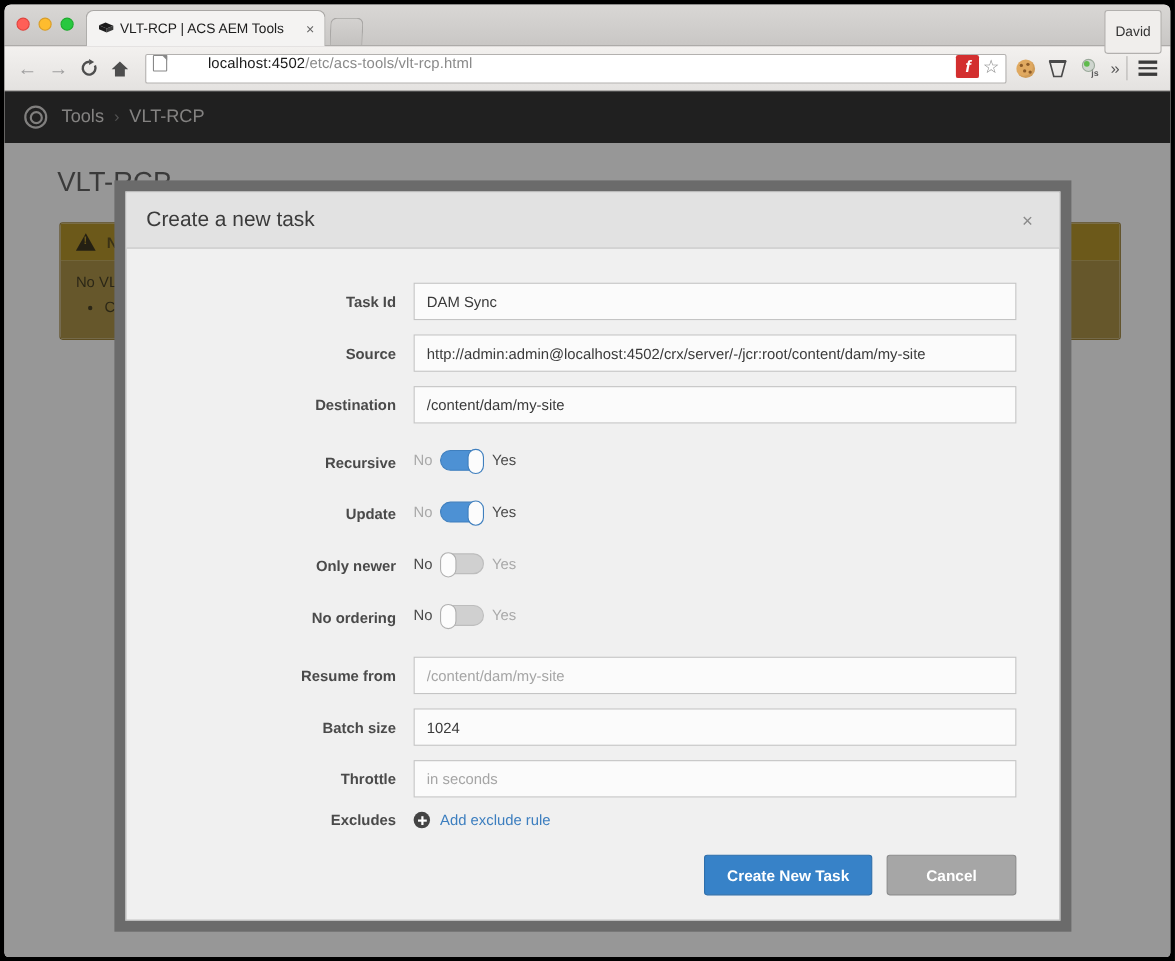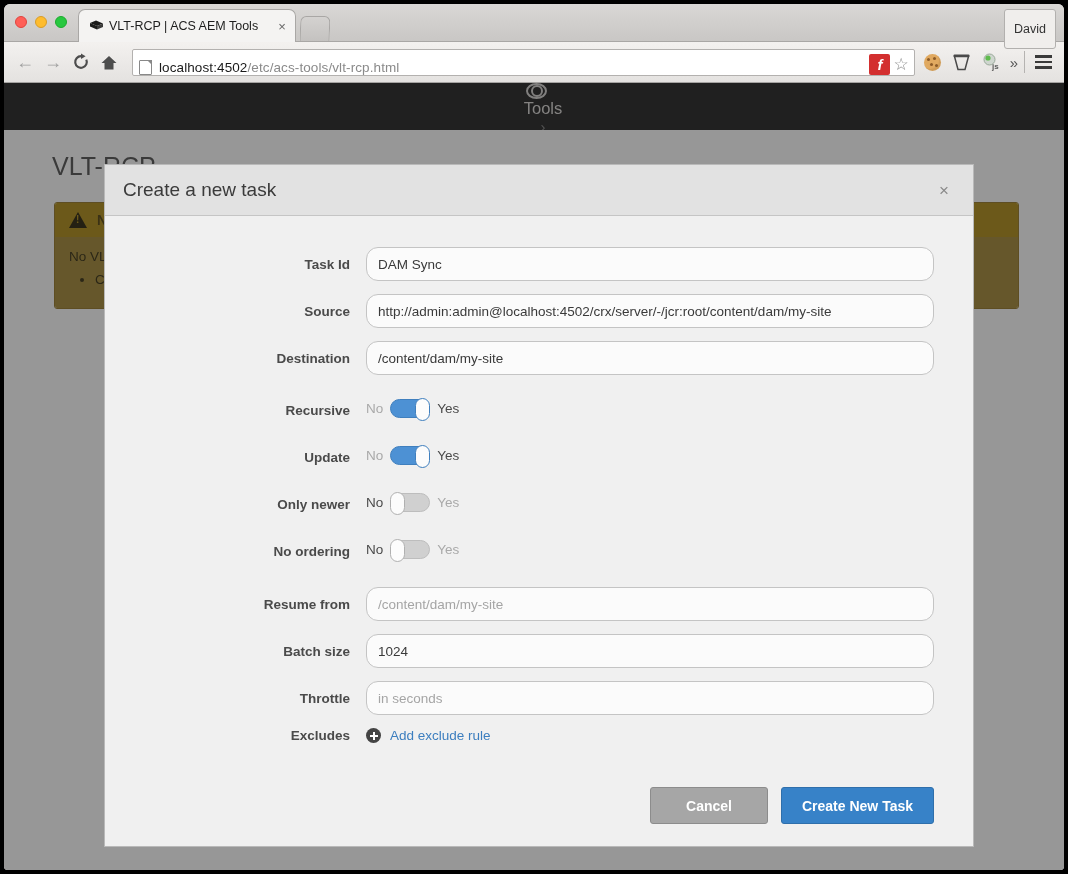--- a/index.html
+++ b/index.html
@@ -88,24 +88,25 @@
   .navbtn {
     width: 26px; height: 26px; margin-right: 2px;
     display: flex; align-items: center; justify-content: center;
     color: #a0a0a0; font-size: 18px; line-height: 1;
   }
   .navbtn.reload { font-size: 19px; font-weight: bold; color: #4d4d4d; }
   .omnibox {
     flex: 1 1 auto; height: 27px; margin: 0 6px 0 8px;
     background: #fff; border: 1px solid #b3b1af;
     border-radius: 2px;
-    display: flex; align-items: flex-end;
+    display: flex; align-items: flex-start;
     padding: 0 2px 0 6px;
     position: relative;
     min-width: 0;
+    gap: 30px;
   }
   .page-glyph {
     width: 13px; height: 15px; flex: 0 0 13px;
     background: #fff; border: 1px solid #888;
     border-radius: 1px; margin-right: 7px;
     position: relative;
   }
   .page-glyph:after {
     content: ""; position: absolute; right: -1px; top: -1px;
     border-left: 5px solid transparent; border-top: 5px solid #888;
@@ -144,21 +145,21 @@
   .hamburger i { width: 17px; height: 2.5px; background: #3a3a3a; display: block; }
   .tbdiv { width: 1px; height: 22px; background: #b5b3b1; margin: 0 4px; }
 
   
   .viewport {
     flex: 1 1 auto; position: relative;
     background: #8c8c8c; overflow: hidden;
   }
   .aem-header {
     height: 47px; background: #1a1a1a;
-    display: flex; align-items: center; padding-left: 18px; flex-direction: column;
+    display: flex; align-items: center; padding-left: 18px;
   }
   .aem-logo {
     width: 21px; height: 21px; border-radius: 50%;
     border: 2px solid #c9c7c5; margin-right: 13px;
     display: flex; align-items: center; justify-content: center;
     position: relative;
   }
   .aem-logo:after {
     content: ""; width: 8px; height: 8px; border-radius: 50%;
     border: 2px solid #c9c7c5;
@@ -192,20 +193,21 @@
   .alert-body li { margin: 3px 0; }
 
   
   .scrim { position: absolute; inset: 0; background: rgba(40,40,40,0.45); }
 
   
   .modal {
     position: absolute; left: 100px; top: 81px;
     width: 870px; height: 683px;
     background: #6b6b6b;
+    padding: 10px;
   }
   .modal-inner {
     background: #f0f0f0;
     border: 1px solid #b9b9b9;
     height: 100%;
     display: flex; flex-direction: column;
   }
   .modal-head {
     flex: 0 0 51px;
     background: #e2e2e2;
@@ -228,21 +230,21 @@
   .flabel {
     width: 261px; flex: 0 0 261px;
     text-align: right; padding-right: 16px;
     font-size: 13.5px; font-weight: bold; color: #4a4a4a;
   }
   .fctl { flex: 1 1 auto; padding-right: 39px; }
   .finput {
     width: 100%; height: 34px;
     background: #fbfbfb;
     border: 1px solid #c4c4c4;
-    border-radius: 12px;
+    border-radius: 0;
     font-size: 13.5px; color: #3a3a3a;
     padding: 0 11px;
     font-family: "Liberation Sans", sans-serif;
     outline: none;
   }
   .finput::placeholder { color: #a5a5a5; }
 
   
   .switch-wrap { display: flex; align-items: center; gap: 7px; }
   .sw-off-label, .sw-on-label { font-size: 13.5px; }
@@ -514,21 +516,21 @@
               <div class="add-rule">
                 <span class="plus-circle"></span>
                 <span class="add-link">Add exclude rule</span>
               </div>
             </div>
           </div>
 
         </div>
 
         <div class="modal-foot">
+          <button class="btn btn-primary">Create New Task</button>
           <button class="btn btn-default">Cancel</button>
-          <button class="btn btn-primary">Create New Task</button>
         </div>
 
       </div>
     </div>
 
   </div>
 </div>
 
 </body></html>

